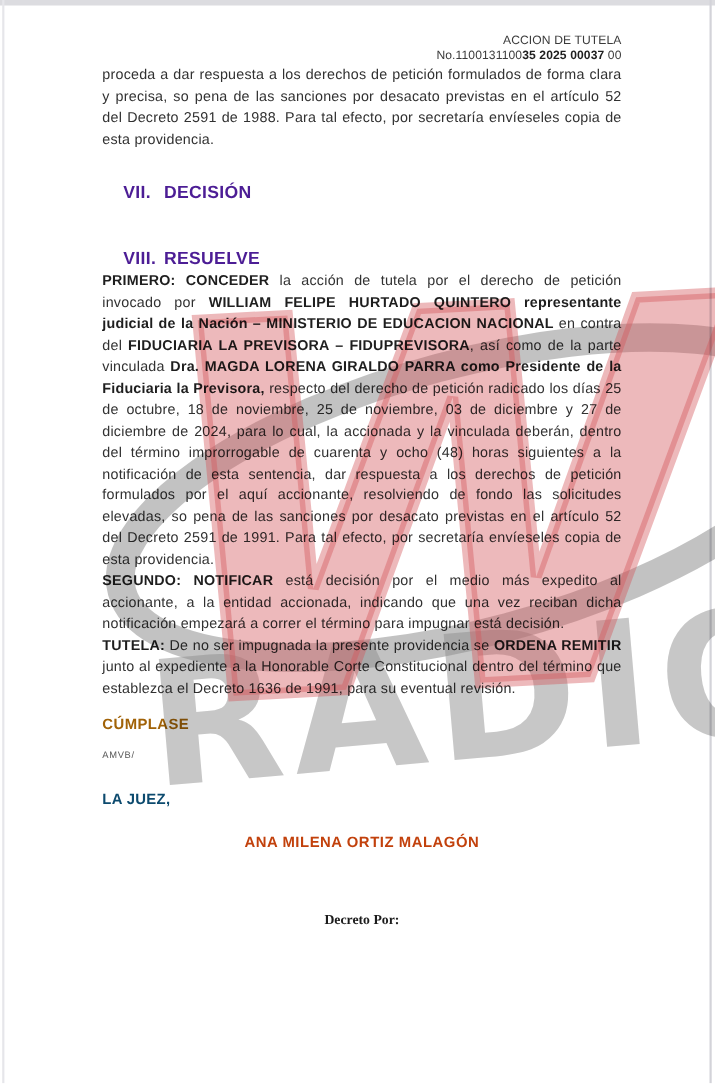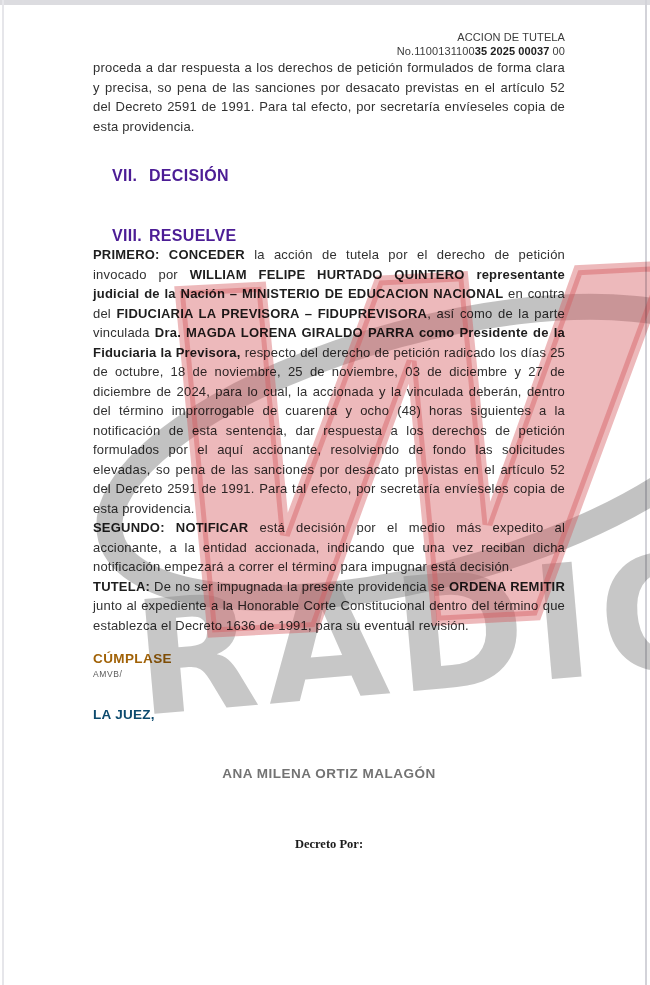--- a/index.html
+++ b/index.html
@@ -28,23 +28,23 @@
   .heading .num { display:inline-block; min-width:37px; }
   .h7  { margin-top:30px; }
   .mt-merito  { margin-top:13px; }
   .h8  { margin-top:40px; }
   .mt-primero { margin-top:13px; }
   .mt-block   { margin-top:18px; }
 
   .b { font-weight:bold; color:#1e1e1e; }
 
   .cumplase { margin:16px 0 0 0; font-weight:bold; font-size:13.5px; color:#a16207; letter-spacing:0.4px; }
-  .initials { margin:3px 0 0 0; font-size:8.5px; color:#5a5a5a; letter-spacing:0.6px; }
+  .initials { margin:15px 0 0 0; font-size:8.5px; color:#5a5a5a; letter-spacing:0.6px; }
   .lajuez   { margin:28px 0 0 0; font-weight:bold; font-size:13.5px; color:#0c4a6e; letter-spacing:0.3px; }
-  .judge    { margin:44px 0 0 0; font-weight:bold; font-size:13.5px; text-align:center; color:#737373; letter-spacing:0.5px; }
+  .judge    { margin:24px 0 0 0; font-weight:bold; font-size:13.5px; text-align:center; color:#c2410c; letter-spacing:0.5px; }
   .signed   { margin:56px 0 0 0; font-family:"Liberation Serif", serif; font-weight:bold; font-size:12.5px; text-align:center; color:#1c1c1c; }
 
   .watermark {
     position:absolute; inset:0; pointer-events:none;
     mix-blend-mode:multiply;
   }
   .watermark svg { display:block; }
 </style>
 </head>
 <body>
@@ -54,21 +54,21 @@
   <div class="edge-left"></div>
   <div class="edge-right"></div>
 
   <div class="content">
 
     <div class="hdr">
       <div>ACCION DE TUTELA</div>
       <div><span>No.1100131100</span><span class="b">35 2025 00037</span><span> 00</span></div>
     </div>
 
-    <p class="body mt-intro">proceda a dar respuesta a los derechos de petición formulados de forma clara y precisa, so pena de las sanciones por desacato previstas en el artículo 52 del Decreto 2591 de 1991. Para tal efecto, por secretaría envíeseles copia de esta providencia.</p>
+    <p class="body mt-intro">proceda a dar respuesta a los derechos de petición formulados de forma clara y precisa, so pena de las sanciones por desacato previstas en el artículo 52 del Decreto 2591 de 1988. Para tal efecto, por secretaría envíeseles copia de esta providencia.</p>
 
     <h4 class="heading h7"><span class="num">VII.</span><span>DECISIÓN</span></h4>
 
 
     <h4 class="heading h8"><span class="num">VIII.</span><span>RESUELVE</span></h4>
 
     <p class="body mt-primero"><span class="b">PRIMERO: CONCEDER </span><span>la acción de tutela por el derecho de petición invocado por </span><span class="b">WILLIAM FELIPE HURTADO QUINTERO representante judicial de la Nación – MINISTERIO DE EDUCACION NACIONAL </span><span>en contra del </span><span class="b">FIDUCIARIA LA PREVISORA – FIDUPREVISORA</span><span>, así como de la parte vinculada </span><span class="b">Dra. MAGDA LORENA GIRALDO PARRA como Presidente de la Fiduciaria la Previsora, </span><span>respecto del derecho de petición radicado los días 25 de octubre, 18 de noviembre, 25 de noviembre, 03 de diciembre y 27 de diciembre de 2024, para lo cual, la accionada y la vinculada deberán, dentro del término improrrogable de cuarenta y ocho (48) horas siguientes a la notificación de esta sentencia, dar respuesta a los derechos de petición formulados por el aquí accionante, resolviendo de fondo las solicitudes elevadas, so pena de las sanciones por desacato previstas en el artículo 52 del Decreto 2591 de 1991. Para tal efecto, por secretaría envíeseles copia de esta providencia.</span></p>
 
     <p class="body mt-block"><span class="b">SEGUNDO: NOTIFICAR </span><span>está decisión por el medio más expedito al accionante, a la entidad accionada, indicando que una vez reciban dicha notificación empezará a correr el término para impugnar está decisión.</span></p>
 

